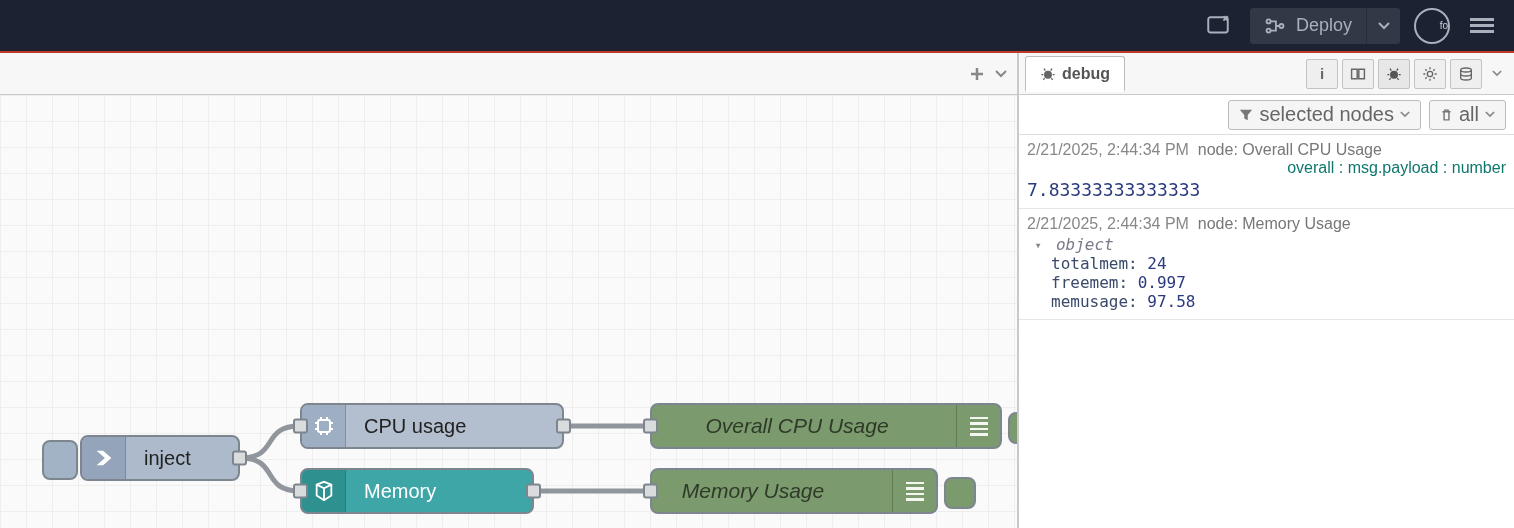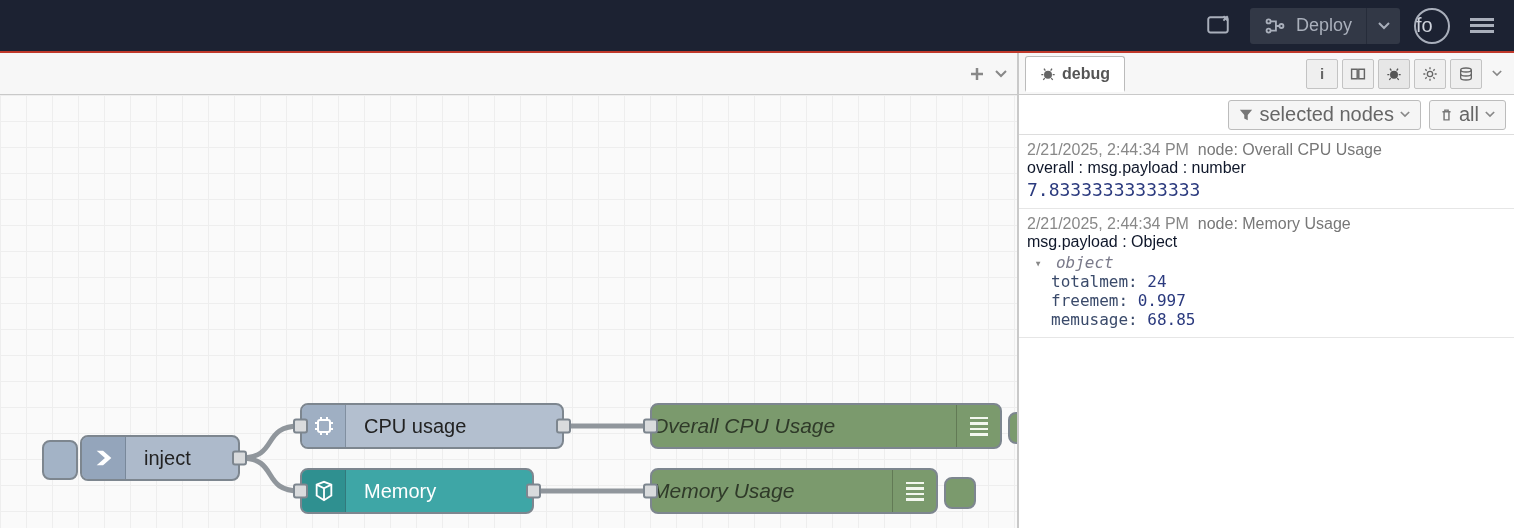--- a/index.html
+++ b/index.html
@@ -9,21 +9,21 @@
     height: 53px; background: #1c2232; display:flex; align-items:center;
     justify-content:flex-end; padding: 16px 14px; gap:14px; border-bottom: 2px solid #c0392b;
   }
   .header-btn { width:36px; height:36px; display:flex; align-items:center; justify-content:center; color:#a0a6b3; cursor:pointer; }
   .deploy {
     height:36px; background:#323846; border-radius:3px; display:flex; align-items:center;
     color:#a9afbb; font-size:18px; cursor:pointer;
   }
   .deploy-main{ display:flex; align-items:center; padding:0 14px; gap:10px; height:100%;}
   .deploy-caret{ width:34px; height:100%; display:flex; align-items:center; justify-content:center; border-left:1px solid #262c3a;}
-  .circle-fo{ width:36px; height:36px; border:2px solid #a9afbb; border-radius:50%; display:flex; align-items:center; justify-content:flex-start; color:#cfd3dc; font-size:20px; font-weight:500;}
+  .circle-fo{ width:36px; height:36px; border:2px solid #a9afbb; border-radius:50%; display:flex; align-items:center; justify-content:flex-end; color:#cfd3dc; font-size:10px; font-weight:500;}
   .hamburger div{ width:24px; height:3px; background:#a9afbb; margin:3px 0;}
   
   .body { display:flex; height:calc(100% - 53px); }
   
   .canvas-wrap { flex:1; position:relative; overflow:hidden; border-right:1px solid #c9c9c9;}
   .tab-strip { height:42px; display:flex; align-items:center; justify-content:flex-end; padding:0 10px; gap:10px; border-bottom:1px solid #c9c9c9; background:#f7f7f7;}
   .tab-strip .ic{ color:#888; cursor:pointer; font-size:20px;}
   .canvas {
     position:absolute; top:42px; left:0; right:0; bottom:0;
     background-color:#fafafa;
@@ -42,41 +42,41 @@
   .port.in{ left:-9px;} .port.out{ right:-9px;}
   .inject-btn{ position:absolute; left:-40px; top:3px; width:36px; height:40px; background:#a3b3c6; border:2px solid #7d868f; border-radius:8px;}
   .n-inject{ left:80px; top:340px; width:160px; background:#adbacb;}
   .n-inject .icon-part{ background:#94a5bb;}
   .n-cpu{ left:300px; top:308px; width:264px; background:#b3bfcf;}
   .n-cpu .icon-part{ background:#9fafc3;}
   .n-mem{ left:300px; top:373px; width:234px; background:#3ea6a6;}
   .n-mem .icon-part{ background:#2f9090;}
   .n-dbg1{ left:650px; top:308px; width:352px; background:#7b9a6d;}
   .n-dbg2{ left:650px; top:373px; width:288px; background:#7b9a6d;gap:24px;}
-  .dbg-label{ flex:1; text-align:left; padding-right:14px; font-style:italic; color:#2f3a29; font-size:21px;}
+  .dbg-label{ flex:1; text-align:center; padding-right:14px; font-style:italic; color:#2f3a29; font-size:21px;}
   .dbg-icon{ width:44px; height:100%; display:flex; align-items:center; justify-content:center; border-left:1.5px solid rgba(40,50,30,.3); border-radius:0 6px 6px 0;}
   .dbg-lines{ display:flex; flex-direction:column; gap:3px;}
   .dbg-lines span{ width:18px; height:2.5px; background:#f3f7ef;}
   .dbg-toggle{ position:absolute; right:-40px; top:7px; width:32px; height:32px; border:2px solid #7d868f; border-radius:8px;}
   .dbg-toggle.on{ background:#7b9a6d;}
   
   .sidebar{ width:496px; background:#f7f7f7; display:flex; flex-direction:column; border-left:1px solid #c9c9c9;}
   .side-tabs{ height:42px; display:flex; align-items:center; padding:0 6px; gap:4px; border-bottom:1px solid #c9c9c9;}
   .side-tab-debug{ background:#fff; border:1px solid #bbb; border-bottom:2px solid #fff; height:36px; margin-bottom:-1px; padding:0 14px; display:flex; align-items:center; gap:6px; border-radius:3px 3px 0 0; color:#555; font-weight:600;}
   .side-tabs .spacer{flex:1;}
   .side-ic{ width:32px; height:30px; border:1px solid #c3c3c3; background:#efefef; display:flex; align-items:center; justify-content:center; color:#666; font-size:15px; cursor:pointer; border-radius:2px;}
   .side-ic.active{ background:#e7e7e7;}
   .side-ic.nb{ border:none; background:none; width:22px;}
   .side-toolbar{ height:40px; display:flex; align-items:center; justify-content:flex-end; gap:8px; padding:0 8px; border-bottom:1px solid #ddd; background:#fff;}
   .pill{ height:30px; border:1px solid #bcbcbc; background:#f5f5f5; border-radius:3px; display:flex; align-items:center; padding:0 10px; gap:6px; color:#666; font-size:20px; cursor:pointer;}
   .debug-body{ flex:1; overflow:auto; background:#fff; padding:0; font-size:16px;}
   .msg{ border-bottom:1px solid #e6e6e6; padding:6px 8px 8px 8px;}
   .msg .line1{ color:#777;} .msg .line1 .nodelab{ color:#777;}
   .msg .ts{ color:#888;}
-  .msg .topic{ color:#0f172a;}
+  .msg .topic{ color:#0f766e;text-align:right;}
   .msg .val{ font-family: Menlo, Consolas, monospace; color:#2b3a7e; margin-top:2px; font-size:18px;}
   .obj-tree{ font-family: Menlo, Consolas, monospace; color:#555; margin-top:2px;}
   .obj-tree .kw{ color:#7a7a8a; font-style:italic;}
   .obj-tree .k{ color:#3a4a6a;margin-top:18px;}
   .obj-tree .v{ color:#2b3a7e;}
   .obj-tree .row{ padding-left:24px;}
   .obj-tree .head{ padding-left:8px;}
   .caret-down::before{ content:"▸"; display:inline-block; transform:rotate(90deg); color:#888; margin-right:4px; font-size:12px;}
   
   svg{ display:block; }
@@ -283,25 +283,24 @@
         </div>
         <div class="topic">overall : msg.payload : number</div>
         <div class="val">7.83333333333333</div>
       </div>
 
       <div class="msg">
         <div class="line1">
           <span class="ts">2/21/2025, 2:44:34 PM</span>
           &nbsp;<span class="nodelab">node: Memory Usage</span>
         </div>
-        <div class="topic">msg.payload : Object</div>
         <div class="obj-tree">
           <div class="head caret-down">
             <span class="kw">object</span>
           </div>
           <div class="row"><span class="k">totalmem: </span><span class="v">24</span></div>
           <div class="row"><span class="k">freemem: </span><span class="v">0.997</span></div>
-          <div class="row"><span class="k">memusage: </span><span class="v">68.85</span></div>
+          <div class="row"><span class="k">memusage: </span><span class="v">97.58</span></div>
         </div>
       </div>
     </div>
   </div>
 </div>
 
 </body></html>

